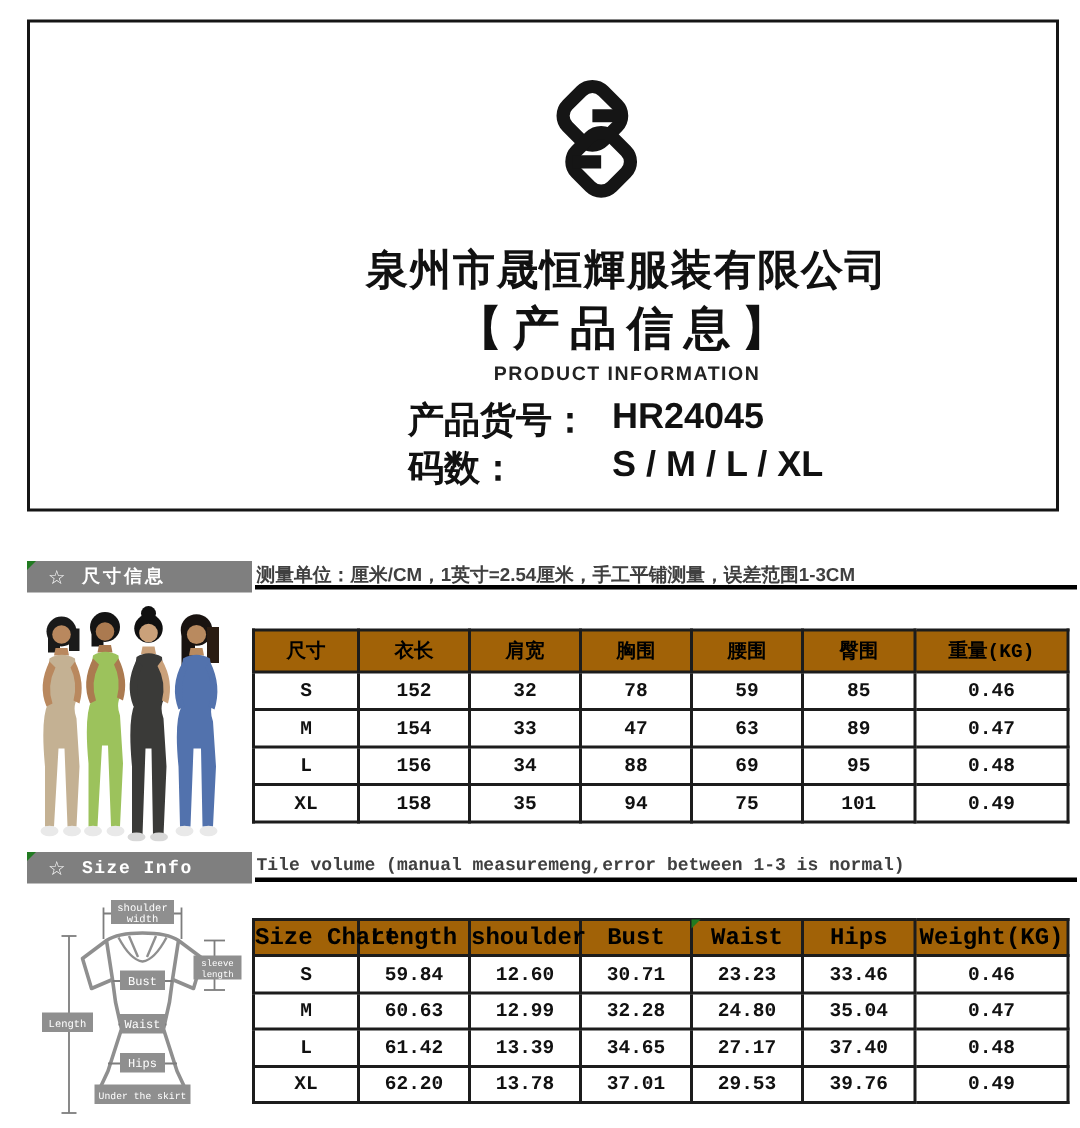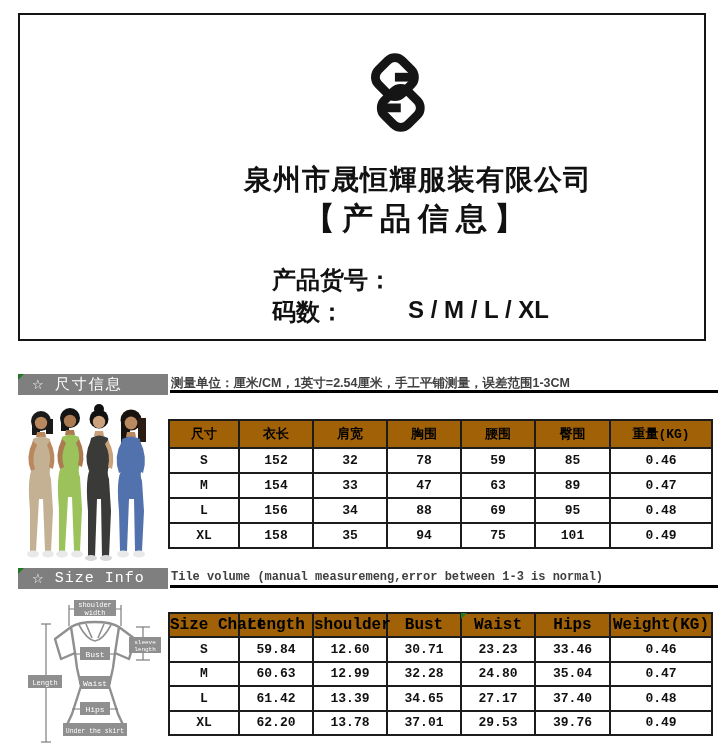--- a/index.html
+++ b/index.html
@@ -19,21 +19,21 @@
   #product-info-sub{left:158px;top:226px;width:480px;text-align:center;
     font-weight:bold;font-size:13px;letter-spacing:1px;color:#222;}
   .spec-label{left:252px;font-size:24px;font-weight:600;}
   .spec-value{left:388px;font-size:24px;font-weight:600;}
   #item-no-label,#item-no-value{top:249px;}
   #sizes-label,#sizes-value{top:281px;}
 
   
   .bar{width:150px;height:21px;background:#7f7f7f;color:#fff;display:flex;align-items:center;}
   .bar .star{margin-left:14px;font-size:13px;line-height:1;}
-  .bar .bar-label{margin-left:11px;font-weight:normal;font-size:15px;letter-spacing:2px;white-space:nowrap;}
+  .bar .bar-label{margin-left:11px;font-weight:bold;font-size:12px;letter-spacing:2px;white-space:nowrap;}
   #bar-cn{left:18px;top:374px;}
   #bar-en{left:18px;top:568px;}
   #bar-en .bar-label{font-family:"Liberation Mono","DejaVu Sans Mono",monospace;letter-spacing:1px;}
   .corner-marker{width:0;height:0;border-top:6px solid #217a21;border-right:6px solid transparent;}
   #marker-bar-cn{left:18px;top:374px;}
   #marker-bar-en{left:18px;top:568px;}
   #marker-waist-cell{left:461px;top:613px;z-index:5;}
 
   
   .note{font-weight:bold;font-size:12.5px;white-space:nowrap;color:#404040;}
@@ -67,21 +67,23 @@
   <svg class="abs" id="logo" viewBox="0 0 130 110" style="left:334px;top:29px;width:95px;height:100px;">
     <g fill="none" stroke="#151515" stroke-width="12">
       <rect x="-23" y="-23" width="46" height="46" rx="14" transform="translate(56,32) rotate(45)"></rect>
       <line x1="56" y1="32" x2="82" y2="32"></line>
       <rect x="-23" y="-23" width="46" height="46" rx="14" transform="translate(64,74) rotate(45)"></rect>
       <line x1="38" y1="74" x2="64" y2="74"></line>
     </g>
   </svg>
   <div class="abs" id="company-name">泉州市晟恒輝服装有限公司</div>
   <div class="abs" id="product-info-title">【产品信息】</div>
+  <div class="abs" id="product-info-sub">PRODUCT INFORMATION</div>
   <span class="abs spec-label" id="item-no-label">产品货号：</span>
+  <span class="abs spec-value" id="item-no-value">HR24045</span>
   <span class="abs spec-label" id="sizes-label">码数：</span>
   <span class="abs spec-value" id="sizes-value">S / M / L / XL</span>
 </div>
 
 <div class="abs bar" id="bar-cn">
   <span class="star">☆</span>
   <span class="bar-label">尺寸信息</span>
 </div>
 <div class="abs corner-marker" id="marker-bar-cn"></div>
 <div class="abs note" id="note-cn">测量单位：厘米/CM，1英寸=2.54厘米，手工平铺测量，误差范围1-3CM</div>

